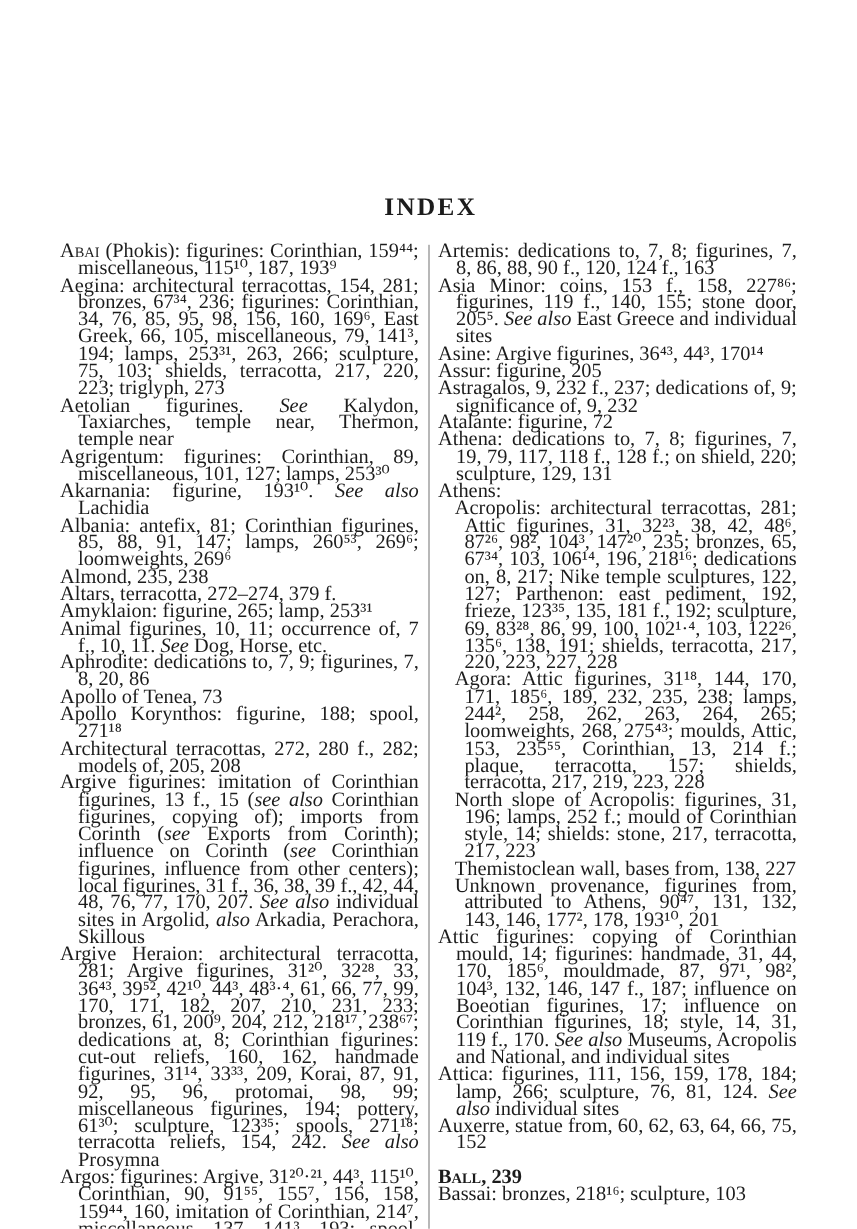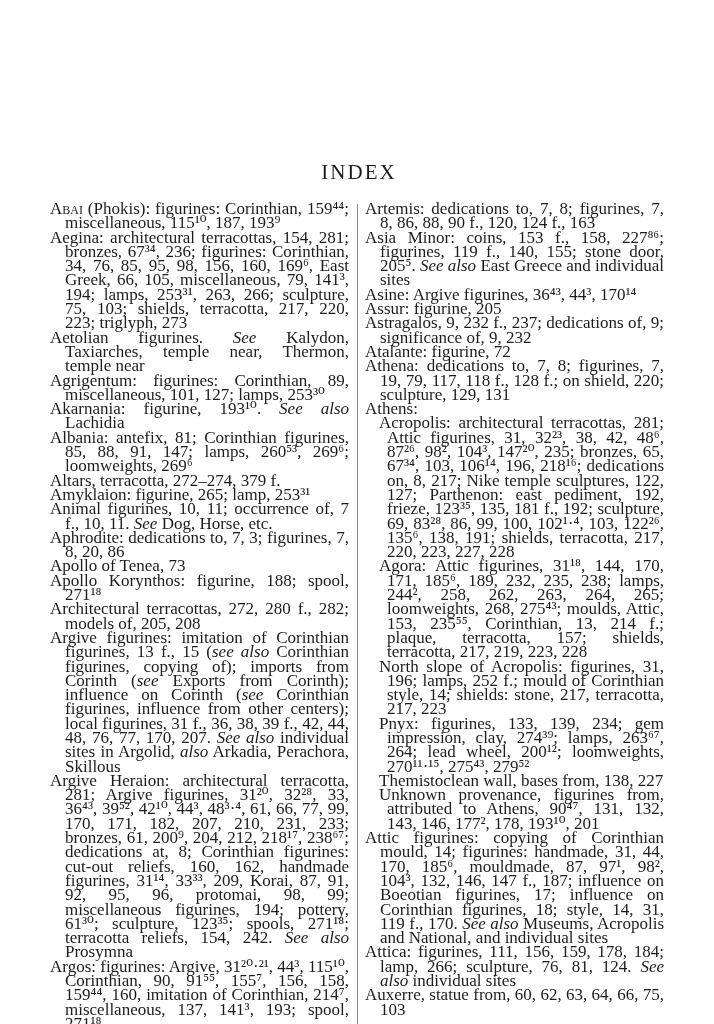--- a/index.html
+++ b/index.html
@@ -8,21 +8,21 @@
     width: 714px;
     height: 1024px;
     font-family: "Liberation Serif", "DejaVu Serif", serif;
     color: #1c1c1c;
     overflow: hidden;
   }
   .page { padding: 160px 46px 0 50px; }
   h1.page-title {
     text-align: center;
     font-size: 21px;
-    font-weight: normal;
+    font-weight: bold;
     letter-spacing: 2px;
     margin-bottom: 17px;
   }
   .columns { display: flex; align-items: stretch; }
   .col {
     width: 299px;
     font-size: 17px;
     line-height: 14.3px;
     text-align: justify;
   }
@@ -42,24 +42,25 @@
 <div class="page">
   <h1 class="page-title">INDEX</h1>
   <div class="columns">
     <div class="col" id="col-left">
         <p class="entry"><span class="sc">Abai</span> (Phokis): figurines: Corinthian, 159⁴⁴; miscellaneous, 115¹⁰, 187, 193⁹</p>
         <p class="entry">Aegina: architectural terracottas, 154, 281; bronzes, 67³⁴, 236; figurines: Corinthian, 34, 76, 85, 95, 98, 156, 160, 169⁶, East Greek, 66, 105, miscellaneous, 79, 141³, 194; lamps, 253³¹, 263, 266; sculpture, 75, 103; shields, terracotta, 217, 220, 223; triglyph, 273</p>
         <p class="entry">Aetolian figurines. <i>See</i> Kalydon, Taxiarches, temple near, Thermon, temple near</p>
         <p class="entry">Agrigentum: figurines: Corinthian, 89, miscellaneous, 101, 127; lamps, 253³⁰</p>
         <p class="entry">Akarnania: figurine, 193¹⁰. <i>See also</i> Lachidia</p>
         <p class="entry">Albania: antefix, 81; Corinthian figurines, 85, 88, 91, 147; lamps, 260⁵³, 269⁶; loomweights, 269⁶</p>
+        <p class="entry">Almond, 235, 238</p>
         <p class="entry">Altars, terracotta, 272–274, 379 f.</p>
         <p class="entry">Amyklaion: figurine, 265; lamp, 253³¹</p>
         <p class="entry">Animal figurines, 10, 11; occurrence of, 7 f., 10, 11. <i>See</i> Dog, Horse, etc.</p>
-        <p class="entry">Aphrodite: dedications to, 7, 3; figurines, 7, 8, 20, 86</p>
+        <p class="entry">Aphrodite: dedications to, 7, 9; figurines, 7, 8, 20, 86</p>
         <p class="entry">Apollo of Tenea, 73</p>
         <p class="entry">Apollo Korynthos: figurine, 188; spool, 271¹⁸</p>
         <p class="entry">Architectural terracottas, 272, 280 f., 282; models of, 205, 208</p>
         <p class="entry">Argive figurines: imitation of Corinthian figurines, 13 f., 15 (<i>see also</i> Corinthian figurines, copying of); imports from Corinth (<i>see</i> Exports from Corinth); influence on Corinth (<i>see</i> Corinthian figurines, influence from other centers); local figurines, 31 f., 36, 38, 39 f., 42, 44, 48, 76, 77, 170, 207. <i>See also</i> individual sites in Argolid, <i>also</i> Arkadia, Perachora, Skillous</p>
         <p class="entry">Argive Heraion: architectural terracotta, 281; Argive figurines, 31²⁰, 32²⁸, 33, 36⁴³, 39⁵², 42¹⁰, 44³, 48³·⁴, 61, 66, 77, 99, 170, 171, 182, 207, 210, 231, 233; bronzes, 61, 200⁹, 204, 212, 218¹⁷, 238⁶⁷; dedications at, 8; Corinthian figurines: cut-out reliefs, 160, 162, handmade figurines, 31¹⁴, 33³³, 209, Korai, 87, 91, 92, 95, 96, protomai, 98, 99; miscellaneous figurines, 194; pottery, 61³⁰; sculpture, 123³⁵; spools, 271¹⁸; terracotta reliefs, 154, 242. <i>See also</i> Prosymna</p>
         <p class="entry">Argos: figurines: Argive, 31²⁰·²¹, 44³, 115¹⁰, Corinthian, 90, 91⁵⁵, 155⁷, 156, 158, 159⁴⁴, 160, imitation of Corinthian, 214⁷, miscellaneous, 137, 141³, 193; spool, 271¹⁸</p>
         <p class="entry">Arkadia: Argive figurines, 48³; bronze, 42. <i>See also</i> Bassai, Hagiorgitika, Kotilon, Lykosoura, Tegea</p>
       </div>
     <div class="divider"></div>
     <div class="col" id="col-right">
@@ -67,23 +68,22 @@
         <p class="entry">Asia Minor: coins, 153 f., 158, 227⁸⁶; figurines, 119 f., 140, 155; stone door, 205⁵. <i>See also</i> East Greece and individual sites</p>
         <p class="entry">Asine: Argive figurines, 36⁴³, 44³, 170¹⁴</p>
         <p class="entry">Assur: figurine, 205</p>
         <p class="entry">Astragalos, 9, 232 f., 237; dedications of, 9; significance of, 9, 232</p>
         <p class="entry">Atalante: figurine, 72</p>
         <p class="entry">Athena: dedications to, 7, 8; figurines, 7, 19, 79, 117, 118 f., 128 f.; on shield, 220; sculpture, 129, 131</p>
         <p class="entry">Athens:</p>
         <p class="entry sub">Acropolis: architectural terracottas, 281; Attic figurines, 31, 32²³, 38, 42, 48⁶, 87²⁶, 98², 104³, 147²⁰, 235; bronzes, 65, 67³⁴, 103, 106¹⁴, 196, 218¹⁶; dedications on, 8, 217; Nike temple sculptures, 122, 127; Parthenon: east pediment, 192, frieze, 123³⁵, 135, 181 f., 192; sculpture, 69, 83²⁸, 86, 99, 100, 102¹·⁴, 103, 122²⁶, 135⁶, 138, 191; shields, terracotta, 217, 220, 223, 227, 228</p>
         <p class="entry sub">Agora: Attic figurines, 31¹⁸, 144, 170, 171, 185⁶, 189, 232, 235, 238; lamps, 244², 258, 262, 263, 264, 265; loomweights, 268, 275⁴³; moulds, Attic, 153, 235⁵⁵, Corinthian, 13, 214 f.; plaque, terracotta, 157; shields, terracotta, 217, 219, 223, 228</p>
         <p class="entry sub">North slope of Acropolis: figurines, 31, 196; lamps, 252 f.; mould of Corinthian style, 14; shields: stone, 217, terracotta, 217, 223</p>
-        <p class="entry sub">Pnyx: figurines, 133, 139, 234; gem impression, clay, 274³⁹; lamps, 263⁶⁷, 264; lead wheel, 200¹²; loomweights, 270¹¹·¹⁵, 275⁴³, 279⁵²</p>
         <p class="entry sub">Themistoclean wall, bases from, 138, 227</p>
         <p class="entry sub">Unknown provenance, figurines from, attributed to Athens, 90⁴⁷, 131, 132, 143, 146, 177², 178, 193¹⁰, 201</p>
         <p class="entry">Attic figurines: copying of Corinthian mould, 14; figurines: handmade, 31, 44, 170, 185⁶, mouldmade, 87, 97¹, 98², 104³, 132, 146, 147 f., 187; influence on Boeotian figurines, 17; influence on Corinthian figurines, 18; style, 14, 31, 119 f., 170. <i>See also</i> Museums, Acropolis and National, and individual sites</p>
         <p class="entry">Attica: figurines, 111, 156, 159, 178, 184; lamp, 266; sculpture, 76, 81, 124. <i>See also</i> individual sites</p>
-        <p class="entry">Auxerre, statue from, 60, 62, 63, 64, 66, 75, 103</p>
+        <p class="entry">Auxerre, statue from, 60, 62, 63, 64, 66, 75, 152</p>
         <p class="entry gap"><span class="sc">Ball</span>, 239</p>
         <p class="entry">Bassai: bronzes, 218¹⁶; sculpture, 103</p>
       </div>
   </div>
 </div>
 
 </body></html>

